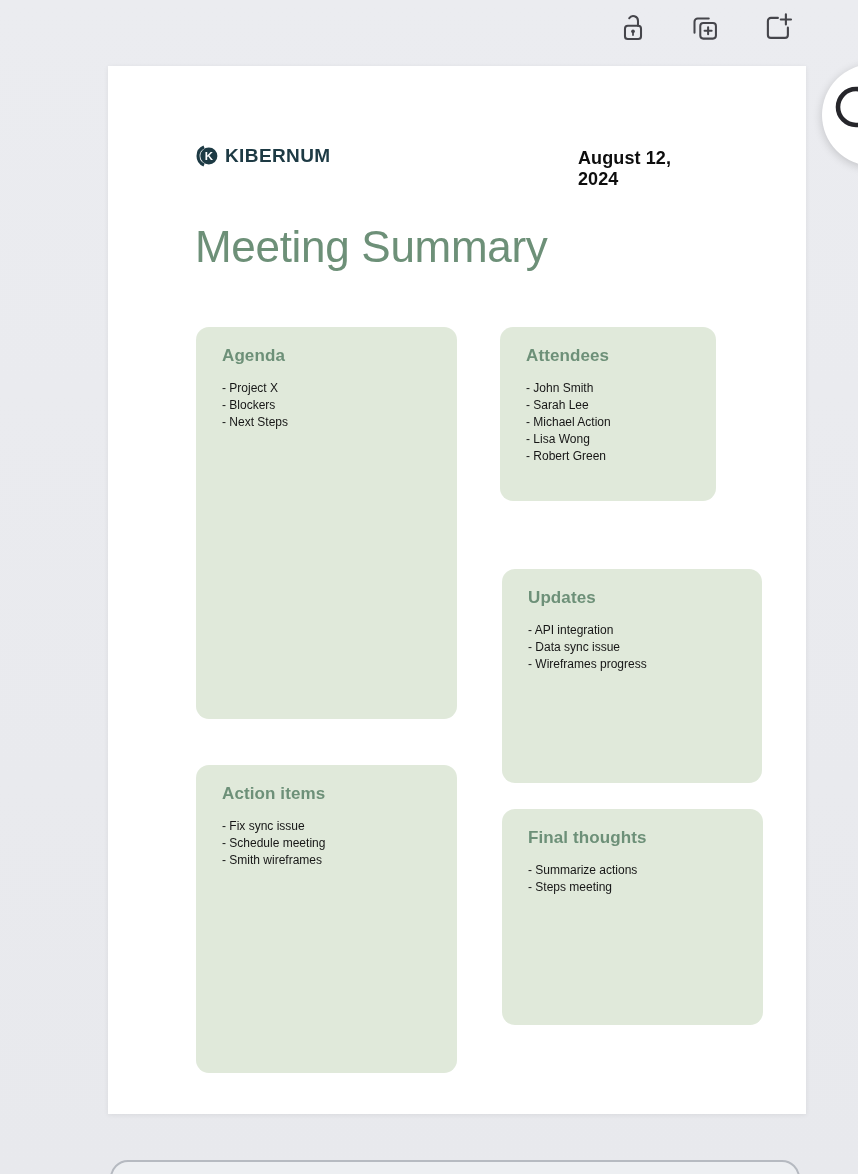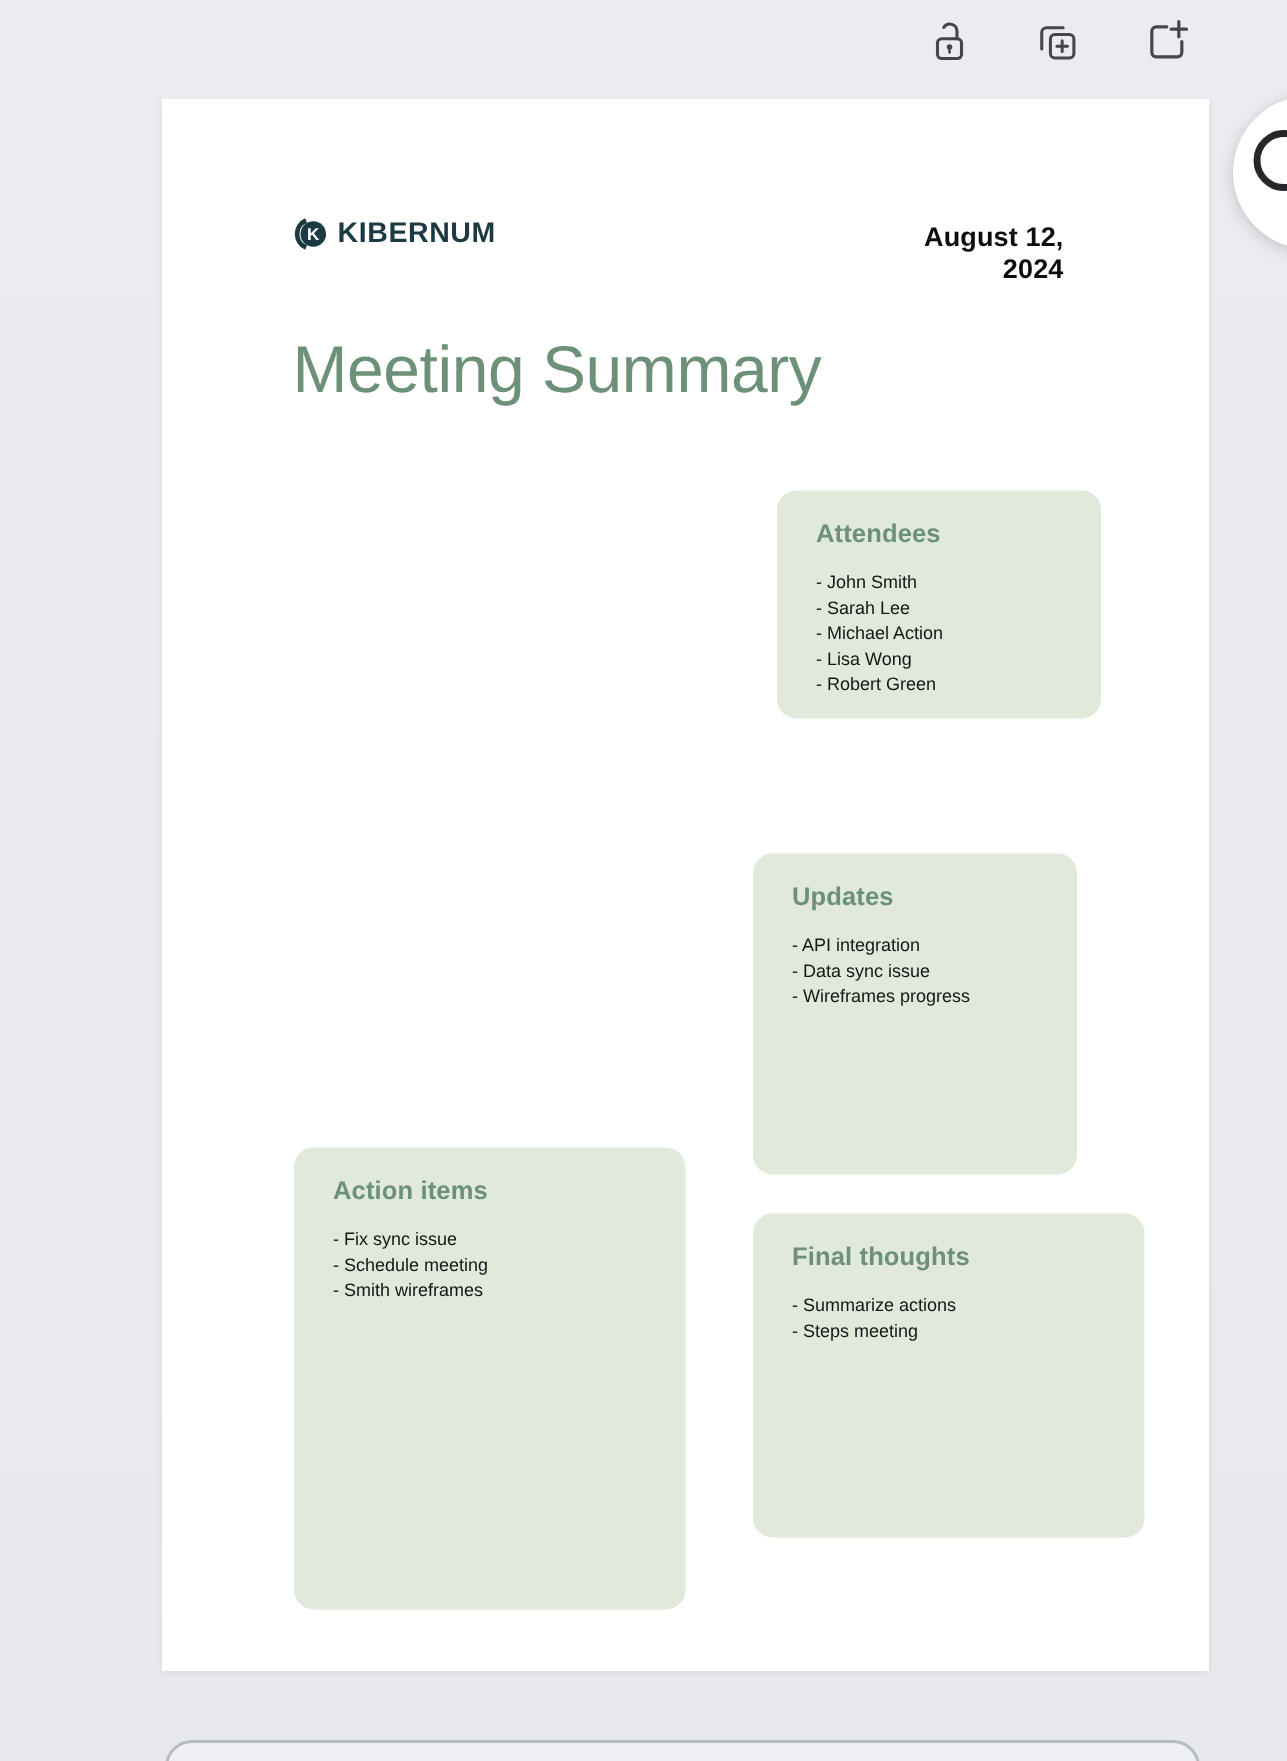--- a/index.html
+++ b/index.html
@@ -9,35 +9,35 @@
   .toolbar-icon{position:absolute; cursor:pointer; line-height:0;}
   .icon-stroke{stroke:#45454b; fill:none; stroke-width:1.9; stroke-linecap:round; stroke-linejoin:round;}
   .icon-fill{fill:#45454b;}
 
   .page{position:absolute; left:108px; top:66px; width:698px; height:1048px;
         background:#ffffff; box-shadow:0 1px 5px rgba(0,0,0,0.07);}
 
   .logo{position:absolute; left:88px; top:79px; display:flex; align-items:center; gap:7px;}
   .logo-text{font-size:19px; font-weight:700; letter-spacing:0.4px; color:#1d3a44;}
 
-  .doc-date{position:absolute; left:470px; top:82px; width:131px; text-align:right;
+  .doc-date{position:absolute; left:470px; top:82px; width:131px; 
             font-size:18px; font-weight:700; color:#0d0d0d; letter-spacing:0.1px;}
 
   .doc-title{position:absolute; left:87px; top:156px; font-size:44px; font-weight:400;
              color:#6d9078; letter-spacing:-0.3px; white-space:nowrap;}
 
   .card{position:absolute; background:#e0e9da; border-radius:13px; padding:19px 26px;
         box-sizing:border-box; cursor:pointer;}
   .card-heading{font-size:17px; font-weight:700; color:#6d9078; letter-spacing:0.1px;}
   .card-items{margin-top:14px;}
   .card-item{font-size:12px; line-height:17px; color:#161616;}
 
   .card-agenda{left:88px; top:261px; width:261px; height:392px;}
-  .card-attendees{left:410px; top:261px; width:216px; height:152px;}
-  .card-updates{left:394px; top:503px; width:216px; height:214px;}
+  .card-attendees{left:392px; top:261px; width:216px; height:174px;}
+  .card-updates{left:394px; top:503px; width:260px; height:214px;}
   .card-action-items{left:88px; top:699px; width:261px; height:308px;}
   .card-final-thoughts{left:394px; top:743px; width:261px; height:216px;}
 
   .search-fab{position:absolute; left:822px; top:64px; width:102px; height:102px;
               border-radius:50%; background:#ffffff; box-shadow:0 2px 10px rgba(0,0,0,0.18);
               cursor:pointer;}
 
   .next-sheet{position:absolute; left:110px; top:1160px; width:690px; height:60px;
               border:2px solid #b6bac1; border-radius:18px; background:#edeff2;
               box-sizing:border-box; cursor:pointer;}
@@ -79,20 +79,28 @@
         <circle cx="14" cy="12" r="9.3" fill="#1d3a44"></circle>
         <text x="14" y="16.4" font-size="12.5" font-weight="bold" fill="#ffffff" text-anchor="middle" font-family="Liberation Sans, sans-serif">K</text>
       </svg>
       <span class="logo-text">KIBERNUM</span>
     </div>
 
     <div class="doc-date">August 12, 2024</div>
 
     <div class="doc-title">Meeting Summary</div>
 
+    <div class="card card-agenda">
+      <div class="card-heading">Agenda</div>
+      <div class="card-items">
+        <div class="card-item">- Project X</div>
+        <div class="card-item">- Blockers</div>
+        <div class="card-item">- Next Steps</div>
+      </div>
+    </div>
 
     <div class="card card-attendees">
       <div class="card-heading">Attendees</div>
       <div class="card-items">
         <div class="card-item">- John Smith</div>
         <div class="card-item">- Sarah Lee</div>
         <div class="card-item">- Michael Action</div>
         <div class="card-item">- Lisa Wong</div>
         <div class="card-item">- Robert Green</div>
       </div>

